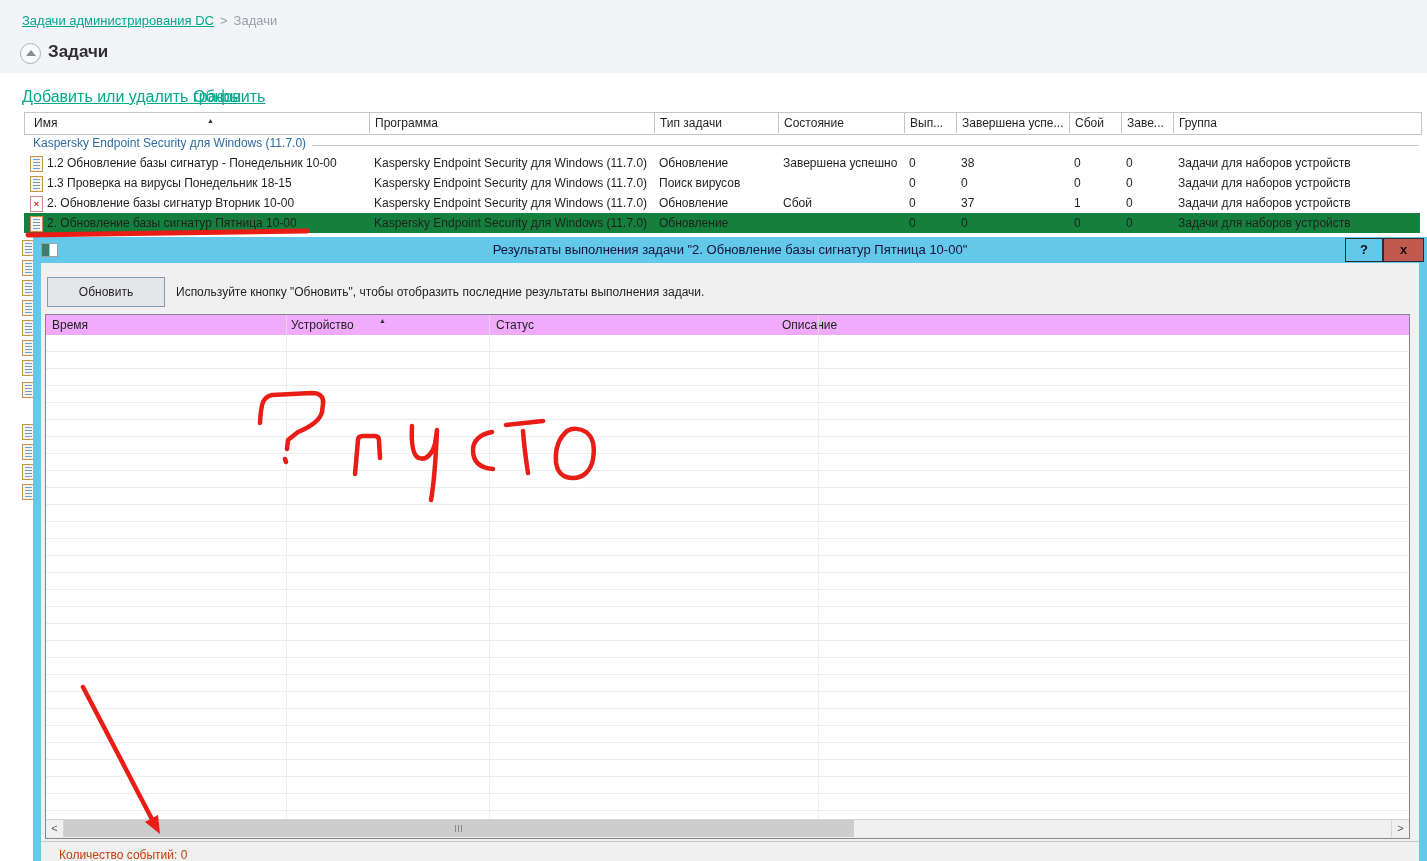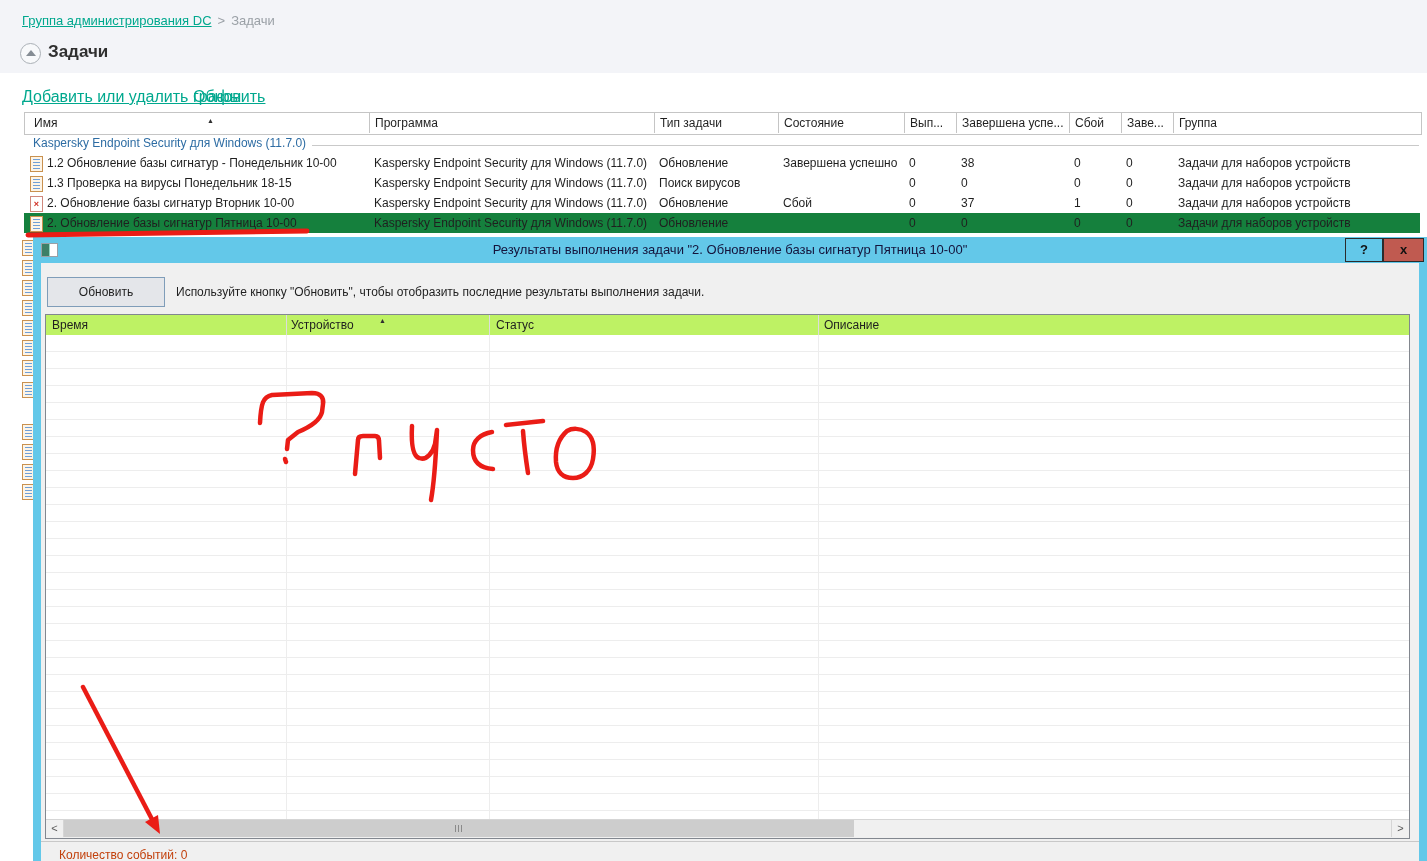--- a/index.html
+++ b/index.html
@@ -64,21 +64,21 @@
     font-size:13px;font-weight:bold;color:#111;text-align:center;line-height:22px;cursor:pointer;}
   .dlg-help{right:44px;width:38px;background:#63c8e9;}
   .dlg-close{right:3px;width:41px;background:#c05a50;}
   .dlg-body{position:absolute;left:8px;right:8px;top:26px;bottom:0;background:#f0f0f0;}
   .refresh-btn{position:absolute;left:6px;top:14px;width:118px;height:30px;background:#e4e6ea;
     border:1px solid #7f9db9;box-sizing:border-box;text-align:center;line-height:28px;color:#1f1f1f;cursor:pointer;}
   .dlg-hint{position:absolute;left:135px;top:22px;color:#1f1f1f;}
   
   .rtable{position:absolute;left:4px;top:51px;width:1365px;height:525px;background:#ffffff;
     border:1px solid #82878f;box-sizing:border-box;}
-  .rt-header{position:absolute;left:0;top:0;right:0;height:20px;background:#bef264;border-bottom:1px solid #dcdcdc;}
+  .rt-header{position:absolute;left:0;top:0;right:0;height:20px;background:#f0abfc;border-bottom:1px solid #dcdcdc;}
   .rt-header .hcell{position:absolute;top:3px;color:#1f1f1f;white-space:nowrap;}
   .rt-sep{position:absolute;top:0;width:1px;height:20px;background:#dcdcdc;}
   .rt-body{position:absolute;left:0;top:20px;right:0;bottom:18px;
     background:repeating-linear-gradient(to bottom,#ffffff 0 16px,#ededed 16px 17px);}
   .rt-vline{position:absolute;top:0;bottom:0;width:1px;background:#ededed;}
   
   .hscroll{position:absolute;left:0;right:0;bottom:0;height:18px;background:#f0f0f0;border-top:1px solid #d5d5d5;}
   .hs-arrow{position:absolute;top:0;width:17px;height:17px;background:#f0f0f0;color:#5a5a5a;
     font-size:11px;text-align:center;line-height:17px;cursor:pointer;}
   .hs-left{left:0;border-right:1px solid #d5d5d5;}
@@ -91,21 +91,21 @@
   .dlg-status span{position:absolute;left:18px;top:6px;color:#c2410c;}
   
   .annot{left:0;top:0;width:1427px;height:861px;z-index:20;pointer-events:none;}
 </style>
 </head>
 <body>
 
 <div class="abs topband"></div>
 
 <div class="abs breadcrumb">
-  <span class="crumb-link">Группа администрирования DC</span><span class="crumb-sep">&gt;</span><span class="crumb-cur">Задачи</span>
+  <span class="crumb-link">Задачи администрирования DC</span><span class="crumb-sep">&gt;</span><span class="crumb-cur">Задачи</span>
 </div>
 
 <div class="abs collapse-btn">
   <span class="collapse-glyph"></span>
 </div>
 <div class="abs page-title">Задачи</div>
 
 <div class="abs toplink" style="left:22px;">Добавить или удалить графы</div>
 <div class="abs toplink" style="left:193px;">Обновить</div>
 
@@ -206,21 +206,21 @@
   <div class="dlg-body">
     <div class="refresh-btn">Обновить</div>
     <div class="dlg-hint">Используйте кнопку "Обновить", чтобы отобразить последние результаты выполнения задачи.</div>
 
     <div class="rtable">
       <div class="rt-header">
         <span class="hcell" style="left:6px;">Время</span>
         <span class="hcell" style="left:245px;">Устройство</span>
         <span class="sort-asc" style="left:333px;top:2px;">▲</span>
         <span class="hcell" style="left:450px;">Статус</span>
-        <span class="hcell" style="left:778px;">Описание</span>
+        <span class="hcell" style="left:736px;">Описание</span>
         <span class="rt-sep" style="left:240px;"></span>
         <span class="rt-sep" style="left:443px;"></span>
         <span class="rt-sep" style="left:772px;"></span>
       </div>
       <div class="rt-body">
         <span class="rt-vline" style="left:240px;"></span>
         <span class="rt-vline" style="left:443px;"></span>
         <span class="rt-vline" style="left:772px;"></span>
       </div>
       <div class="hscroll">

